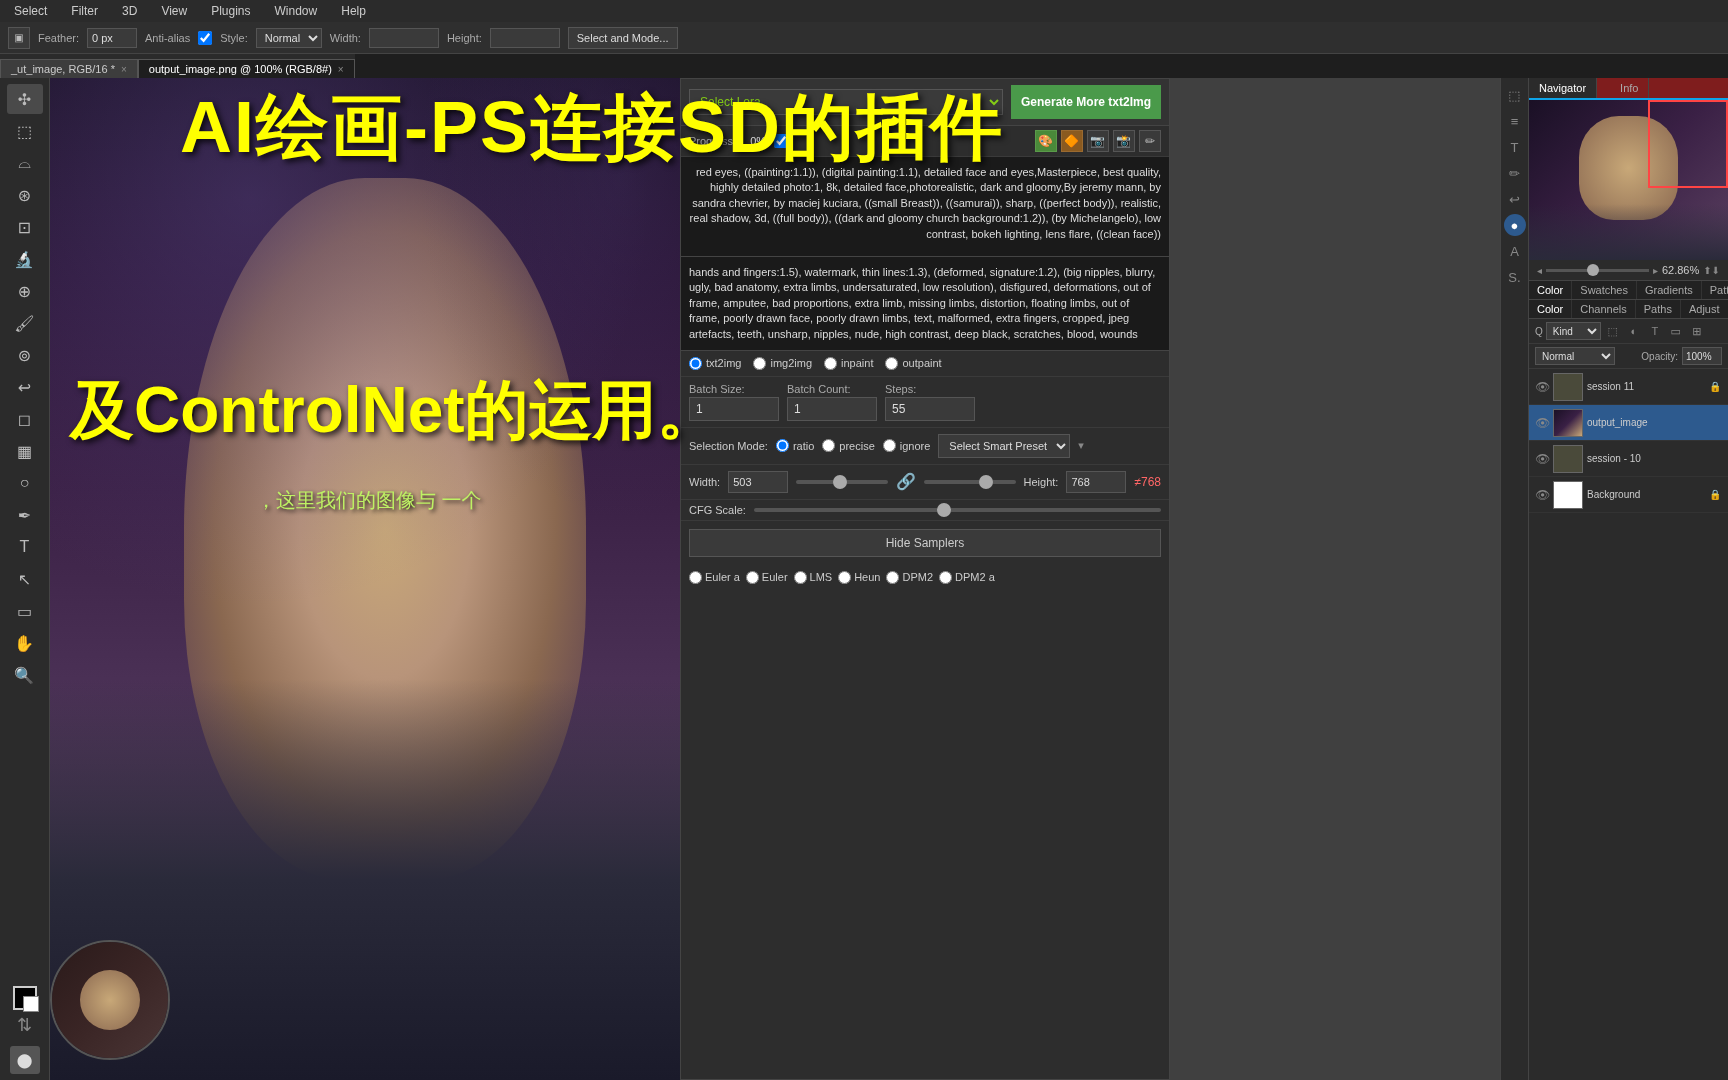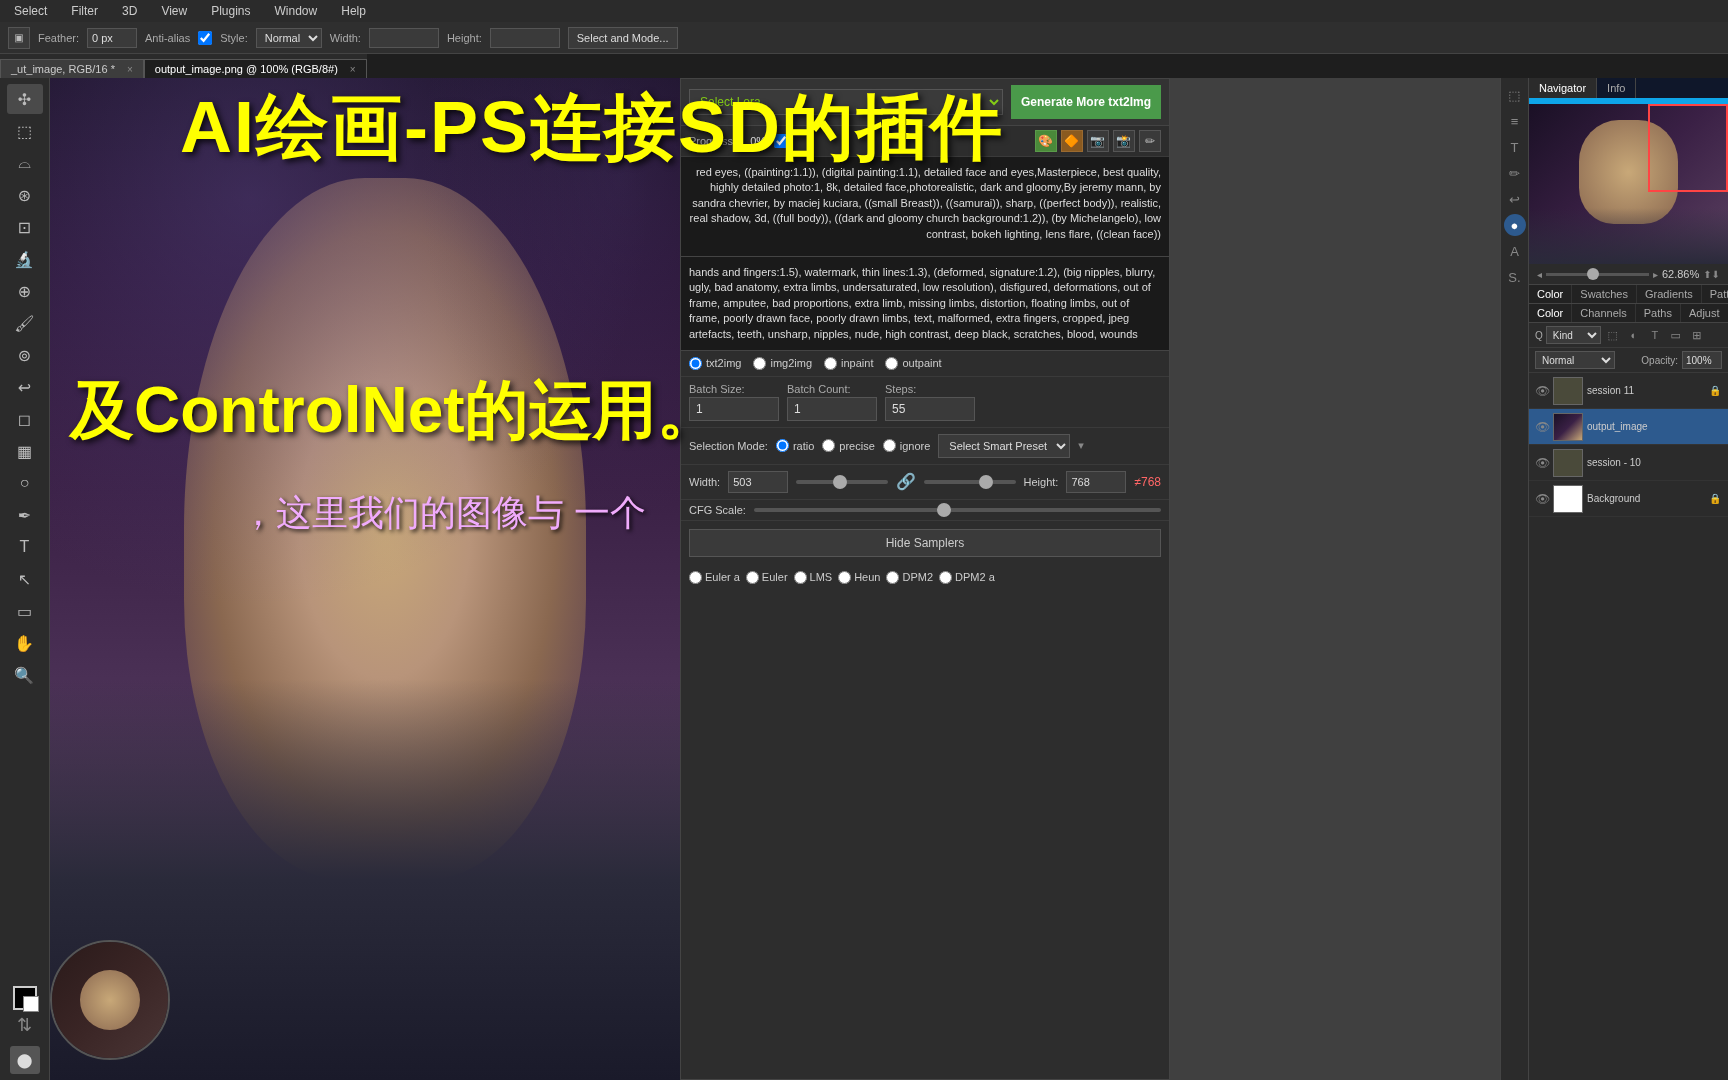--- a/index.html
+++ b/index.html
@@ -87,21 +87,21 @@
     }
     .tab {
       background: #3d3d3d;
       border: 1px solid #555;
       border-bottom: none;
       padding: 3px 10px;
       color: #ccc;
       cursor: pointer;
       display: flex;
       align-items: center;
-      gap: 12px;
+      gap: 6px;
     }
     .tab.active { background: #1e1e1e; color: #fff; }
     .tab-close { color: #888; font-size: 10px; cursor: pointer; }
 
     
     #tools-panel {
       position: absolute;
       top: 78px; left: 0;
       width: 50px;
       bottom: 0;
@@ -180,25 +180,26 @@
       padding: 0 20px 0 130px;
     }
     .subtitle-line {
       font-size: 64px;
       font-weight: 900;
       color: #ffff00;
       text-shadow: 3px 3px 6px rgba(0,0,0,0.8);
       padding: 200px 20px 0 20px;
     }
     .bottom-text {
-      font-size: 36px;
-      color: #f0abfc;
+      font-size: 20px;
+      color: #bef264;
       text-shadow: 2px 2px 4px rgba(0,0,0,0.9);
       padding: 30px 20px 0 190px;
       line-height: 1.6;
+      margin-left: 16px;
     }
 
     
     #sd-panel {
       position: absolute;
       top: 78px;
       left: 680px;
       width: 490px;
       bottom: 0;
       background: #2d2d2d;
@@ -405,22 +406,23 @@
       top: 78px; right: 0;
       width: 200px;
       bottom: 0;
       background: #2b2b2b;
       border-left: 1px solid #444;
       display: flex;
       flex-direction: column;
     }
     .right-panel-tabs {
       display: flex;
-      background: #0f172a;
-      border-bottom: 6px solid #0ea5e9;
+      background: #7f1d1d;
+      border-bottom: 2px solid #0ea5e9;
+      gap: 13px;
     }
     .right-tab {
       padding: 4px 10px;
       font-size: 11px;
       color: #aaa;
       cursor: pointer;
       border-right: 1px solid #444;
     }
     .right-tab.active { color: #fff; background: #2b2b2b; }
     .navigator-preview {

